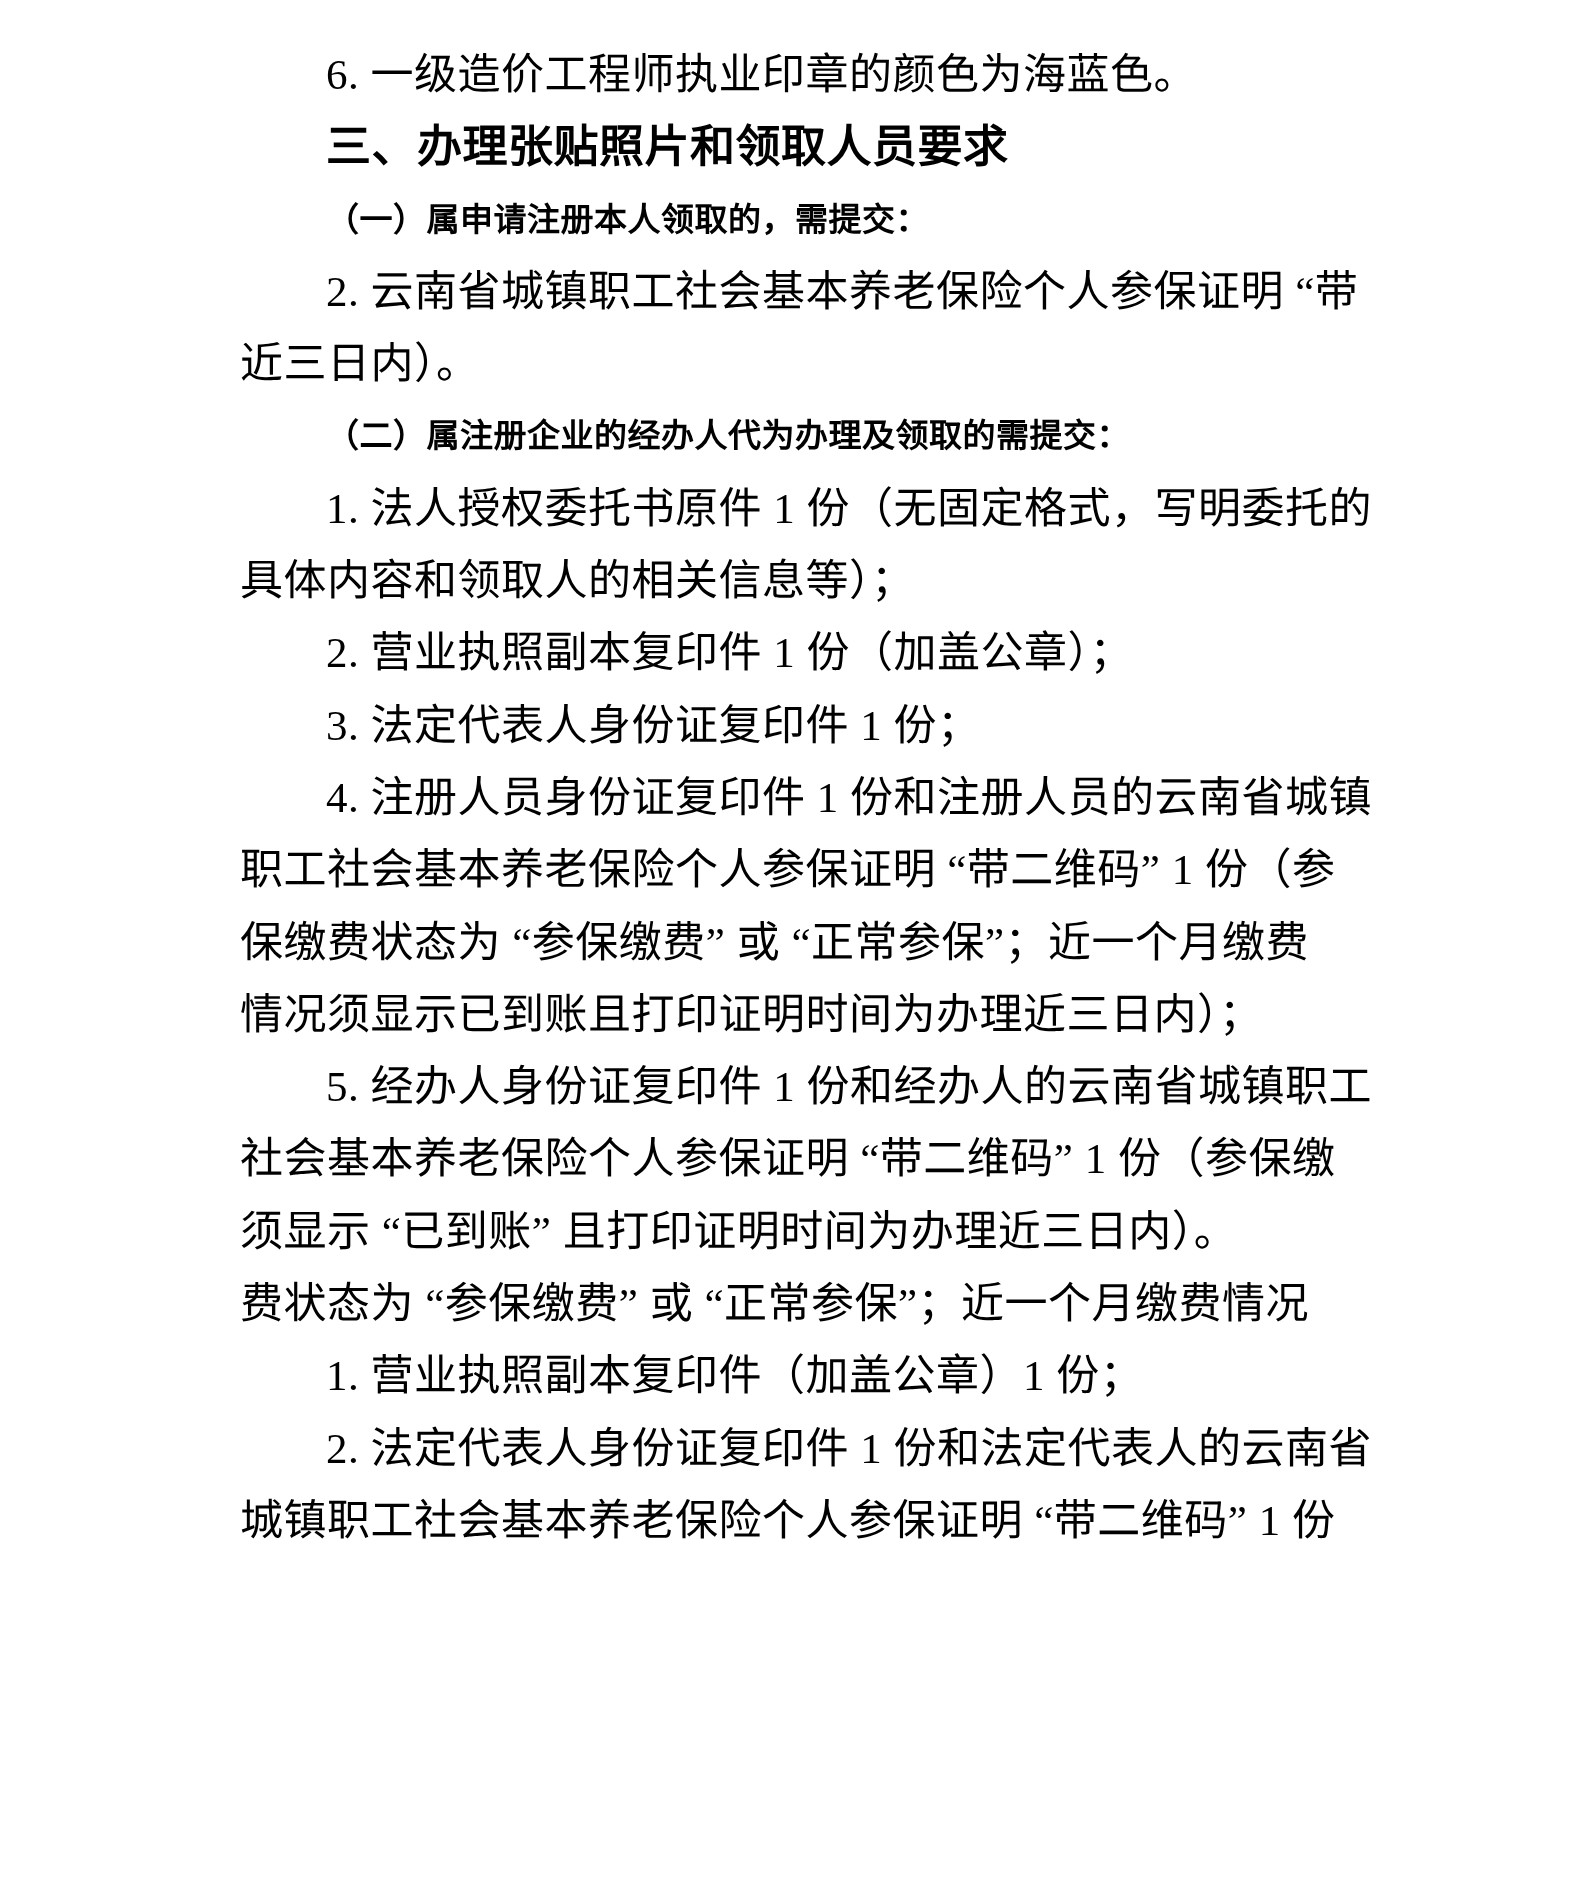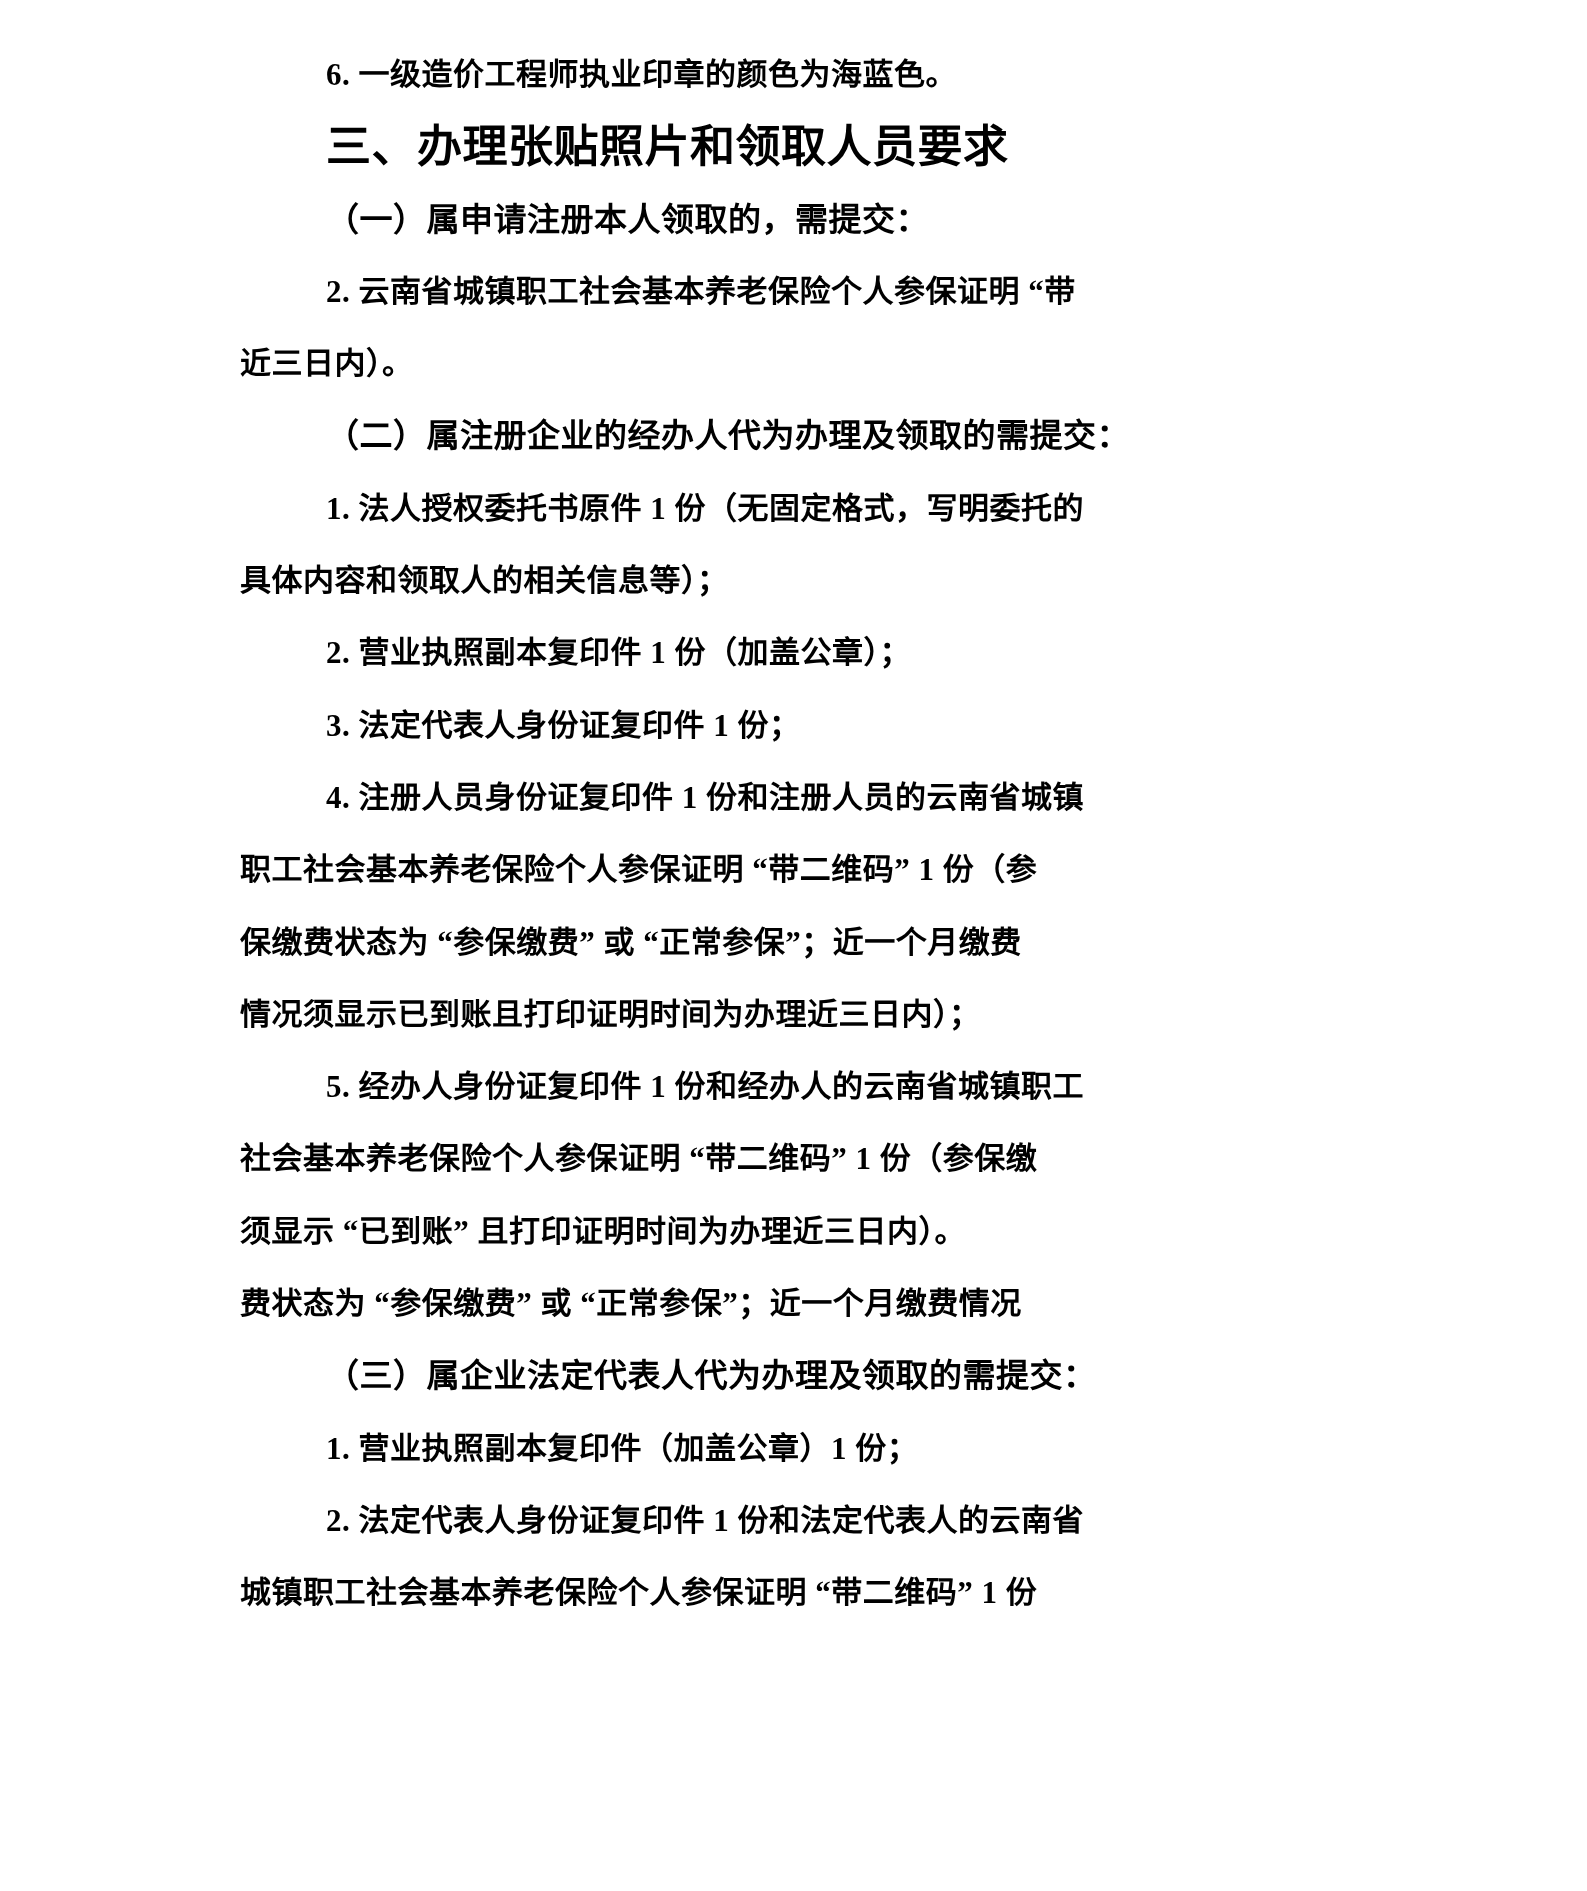--- a/index.html
+++ b/index.html
@@ -16,26 +16,25 @@
     box-sizing: border-box;
     width: 1587px;
     height: 1891px;
     padding: 39px 230px 0 240px;
     background: #ffffff;
     color: #000000;
   }
   .line {
     height: 72.3px;
     line-height: 72.3px;
-    font-size: 31px;
+    font-size: 43px;
     font-family: "Liberation Serif", "DejaVu Serif", serif;
     white-space: pre;
     letter-spacing: 0.5px;
     color: #000000;
-    font-weight: bold;
   }
   .indent {
     padding-left: 86px;
   }
   .heading {
     font-family: Liberation Sans, sans-serif;
     font-weight: 900;
     font-size: 45px;
   }
   .subheading {
@@ -58,17 +57,16 @@
   <div class="line indent">2. 营业执照副本复印件 1 份（加盖公章）；</div>
   <div class="line indent">3. 法定代表人身份证复印件 1 份；</div>
   <div class="line indent">4. 注册人员身份证复印件 1 份和注册人员的云南省城镇</div>
   <div class="line">职工社会基本养老保险个人参保证明 “带二维码” 1 份（参</div>
   <div class="line">保缴费状态为 “参保缴费” 或 “正常参保”；近一个月缴费</div>
   <div class="line">情况须显示已到账且打印证明时间为办理近三日内）；</div>
   <div class="line indent">5. 经办人身份证复印件 1 份和经办人的云南省城镇职工</div>
   <div class="line">社会基本养老保险个人参保证明 “带二维码” 1 份（参保缴</div>
   <div class="line">须显示 “已到账” 且打印证明时间为办理近三日内）。</div>
   <div class="line">费状态为 “参保缴费” 或 “正常参保”；近一个月缴费情况</div>
-  <div class="line indent subheading">（三）属企业法定代表人代为办理及领取的需提交：</div>
   <div class="line indent">1. 营业执照副本复印件（加盖公章）1 份；</div>
   <div class="line indent">2. 法定代表人身份证复印件 1 份和法定代表人的云南省</div>
   <div class="line">城镇职工社会基本养老保险个人参保证明 “带二维码” 1 份</div>
 </div>
 
 </body></html>

